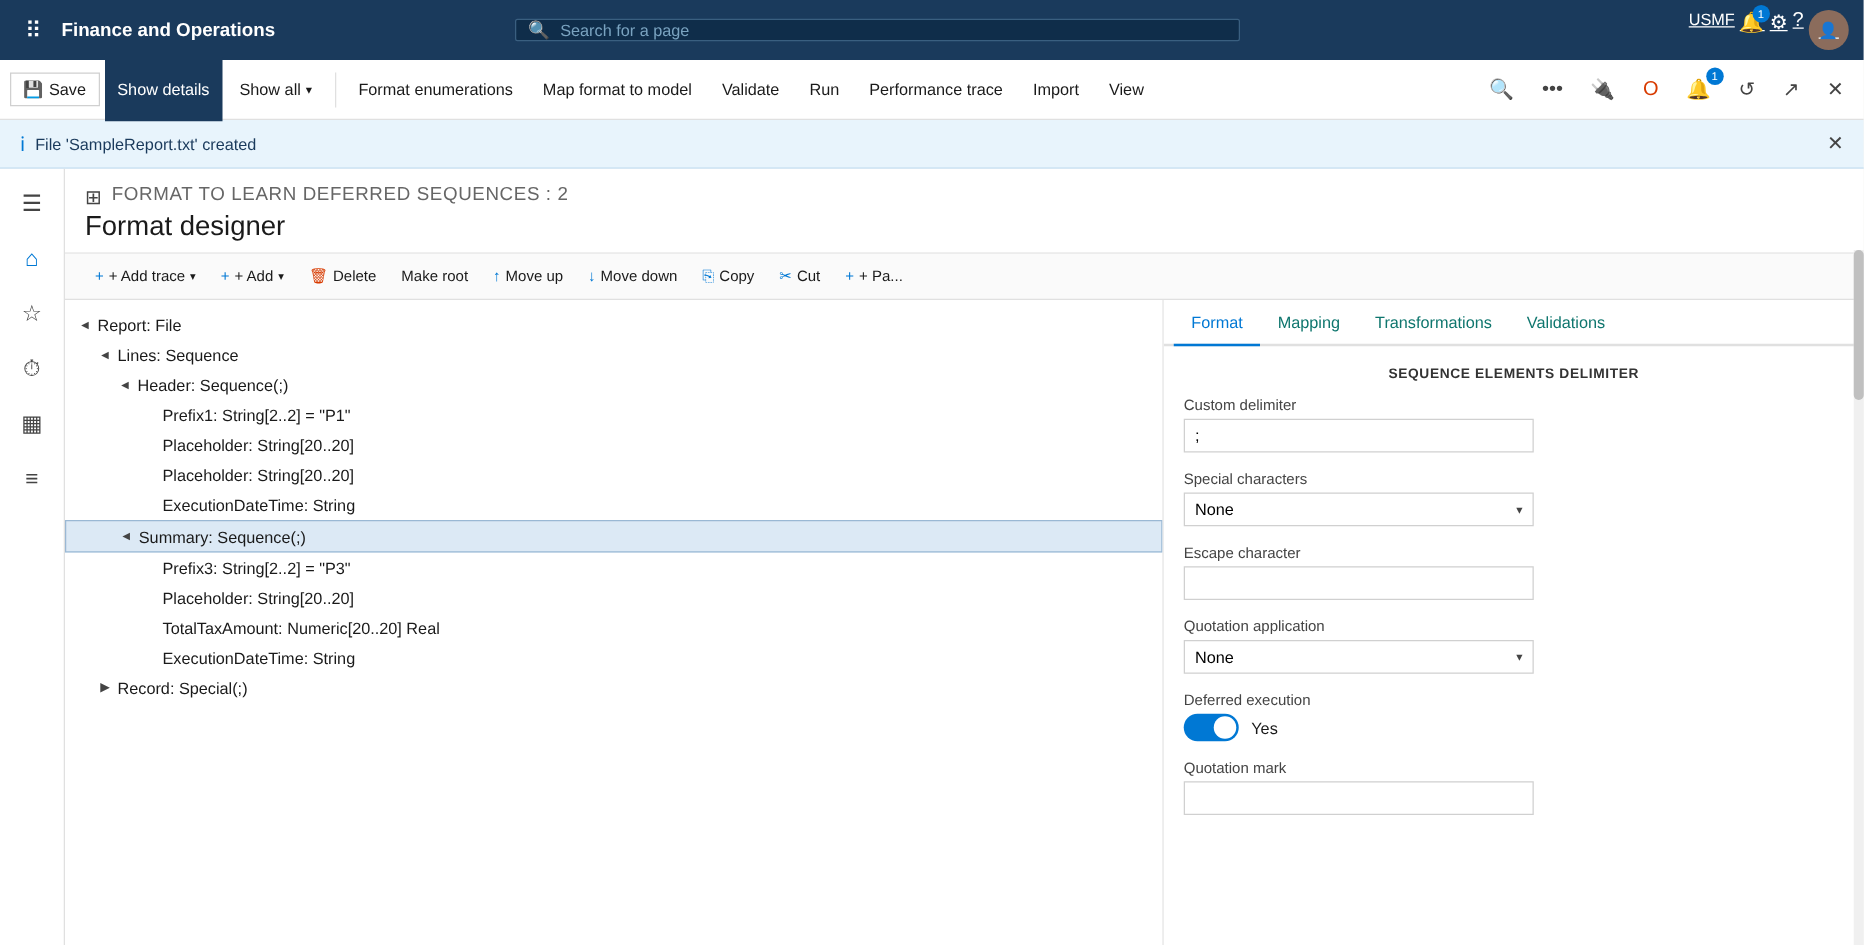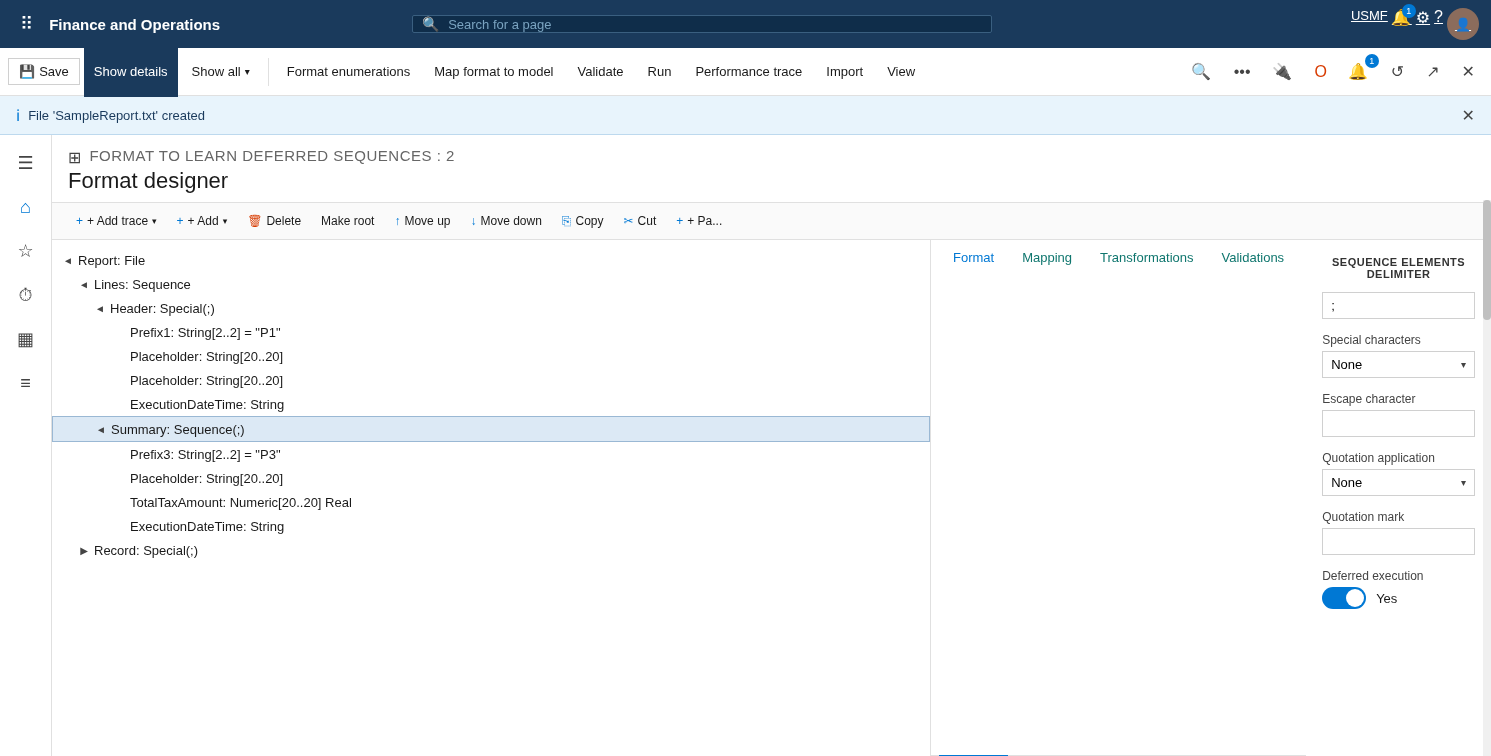--- a/index.html
+++ b/index.html
@@ -246,21 +246,21 @@
       margin-right: 2px;
       flex-shrink: 0;
     }
     .tree-item .label { font-size: 13px; color: #1a1a1a; }
 
     
     .properties-pane {
       width: 560px;
       background: white;
       display: flex;
-      flex-direction: row;
+      flex-direction: column;
       overflow: hidden;
     }
     .props-tabs {
       display: flex;
       border-bottom: 2px solid #e0e0e0;
       padding: 0 8px;
     }
     .props-tab {
       padding: 10px 14px;
       font-size: 13px;
@@ -504,21 +504,21 @@
           <span class="label">Report: File</span>
         </div>
 
         <div class="tree-item" style="padding-left: 24px;">
           <span class="toggle">◄</span>
           <span class="label">Lines: Sequence</span>
         </div>
 
         <div class="tree-item" style="padding-left: 40px;">
           <span class="toggle">◄</span>
-          <span class="label">Header: Special(;)</span>
+          <span class="label">Header: Sequence(;)</span>
         </div>
 
         <div class="tree-item" style="padding-left: 60px;">
           <span class="toggle" style="visibility:hidden;"></span>
           <span class="label">Prefix1: String[2..2] = "P1"</span>
         </div>
 
         <div class="tree-item" style="padding-left: 60px;">
           <span class="toggle" style="visibility:hidden;"></span>
           <span class="label">Placeholder: String[20..20]</span>
@@ -573,20 +573,21 @@
           <div class="props-tab">Mapping</div>
           <div class="props-tab">Transformations</div>
           <div class="props-tab">Validations</div>
         </div>
 
         <div class="props-content">
 
           <div class="props-section-title">SEQUENCE ELEMENTS DELIMITER</div>
 
           <div class="form-field">
+            <label class="form-label">Custom delimiter</label>
             <input type="text" class="form-input" value=";" style="">
           </div>
 
           <div class="form-field">
             <label class="form-label">Special characters</label>
             <div class="form-select">
               <span>None</span>
               <span class="form-select-arrow">▾</span>
             </div>
           </div>
@@ -599,32 +600,32 @@
 
           <div class="form-field">
             <label class="form-label">Quotation application</label>
             <div class="form-select">
               <span>None</span>
               <span class="form-select-arrow">▾</span>
             </div>
           </div>
 
           <div class="form-field">
-            <label class="form-label">Quotation mark</label>
-            <input type="text" class="form-input" style="">
-          </div>
-
-          <div class="form-field">
             <label class="form-label">Deferred execution</label>
             <div class="toggle-row">
               <div class="toggle-switch"></div>
               <span class="toggle-label">Yes</span>
             </div>
           </div>
 
+          <div class="form-field">
+            <label class="form-label">Quotation mark</label>
+            <input type="text" class="form-input" style="">
+          </div>
+
         </div>
 
         <div style="position:absolute; right:0; top:200px; bottom:0; width:8px; background:#f0f0f0;">
           <div style="position:absolute; top:0; left:0; right:0; height:120px; background:#c0c0c0; border-radius:4px;"></div>
         </div>
       </div>
 
     </div>
   </div>
 </div>

